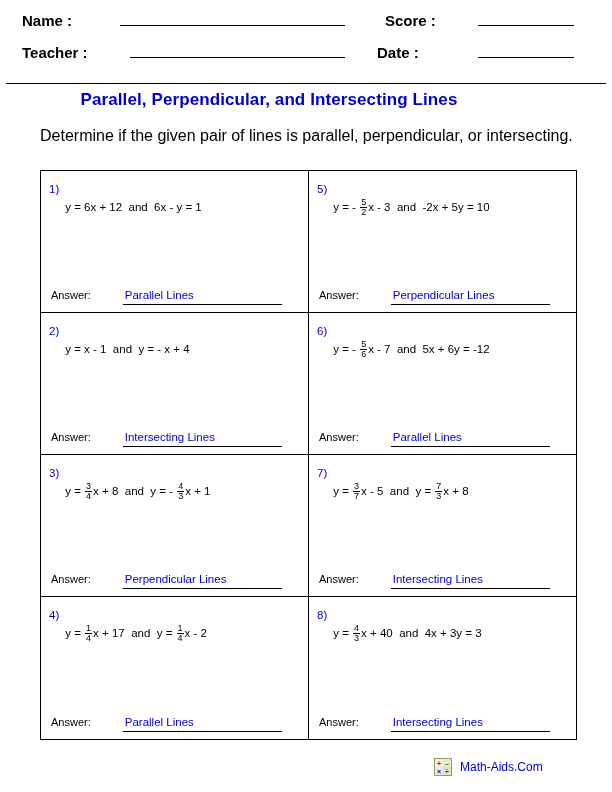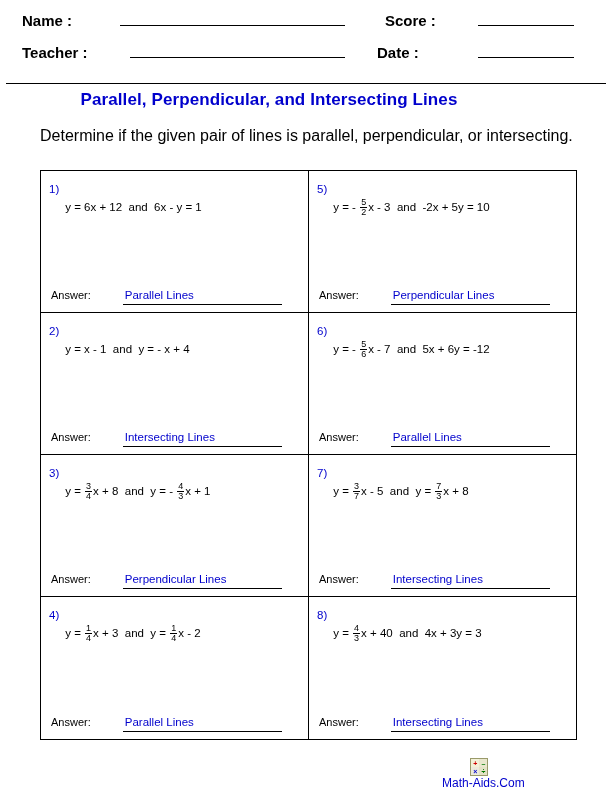--- a/index.html
+++ b/index.html
@@ -156,21 +156,20 @@
     position: absolute;
     left: 0; top: 752px;
     width: 612px;
     height: 40px;
   }
   .brand {
     position: absolute;
     left: 434px; top: 6px;
     display: flex;
     align-items: center;
-    flex-direction: column;
   }
   .brand-logo {
     width: 18px; height: 18px;
     display: grid;
     grid-template-columns: 1fr 1fr;
     grid-template-rows: 1fr 1fr;
     border: 1px solid #9a9a6a;
     box-sizing: border-box;
     background: #ffffff;
   }
@@ -318,21 +317,21 @@
     </div>
     <div class="cell row4">
       <div class="q-line">
         <span class="q-num">4)</span>
         <span class="q-expr">
           <span class="tok">y = </span>
           <span class="frac">
             <span class="num">1</span>
             <span class="den">4</span>
           </span>
-          <span class="tok">x + 3  and  y = </span>
+          <span class="tok">x + 17  and  y = </span>
           <span class="frac">
             <span class="num">1</span>
             <span class="den">4</span>
           </span>
           <span class="tok">x - 2</span>
         </span>
       </div>
       <div class="answer-row">
         <span class="answer-label">Answer:</span>
         <span class="answer-value">Parallel Lines</span>

